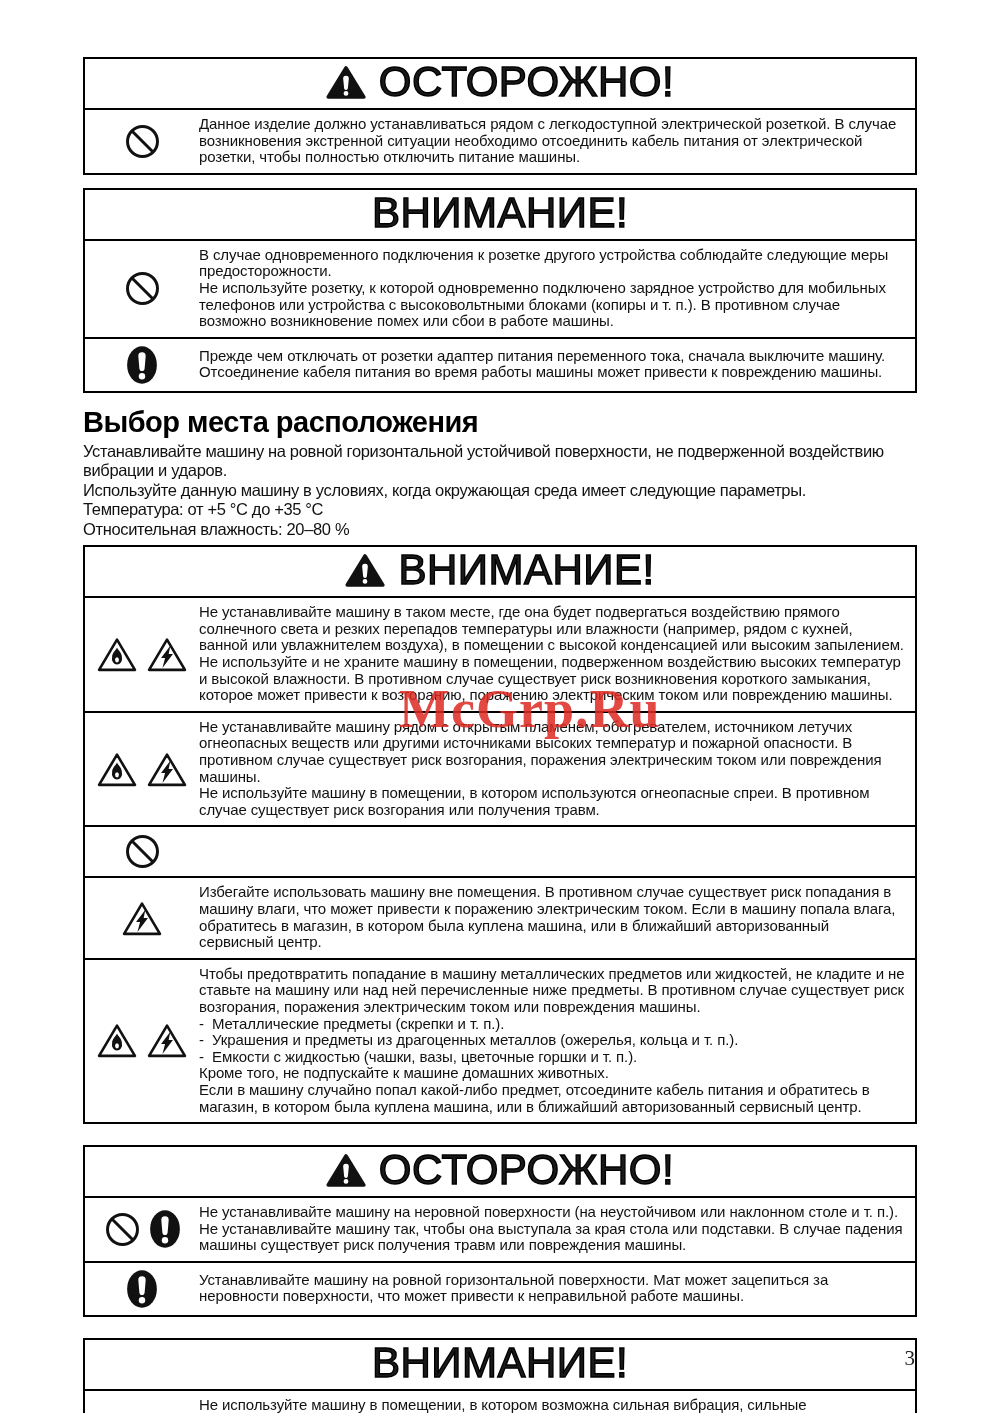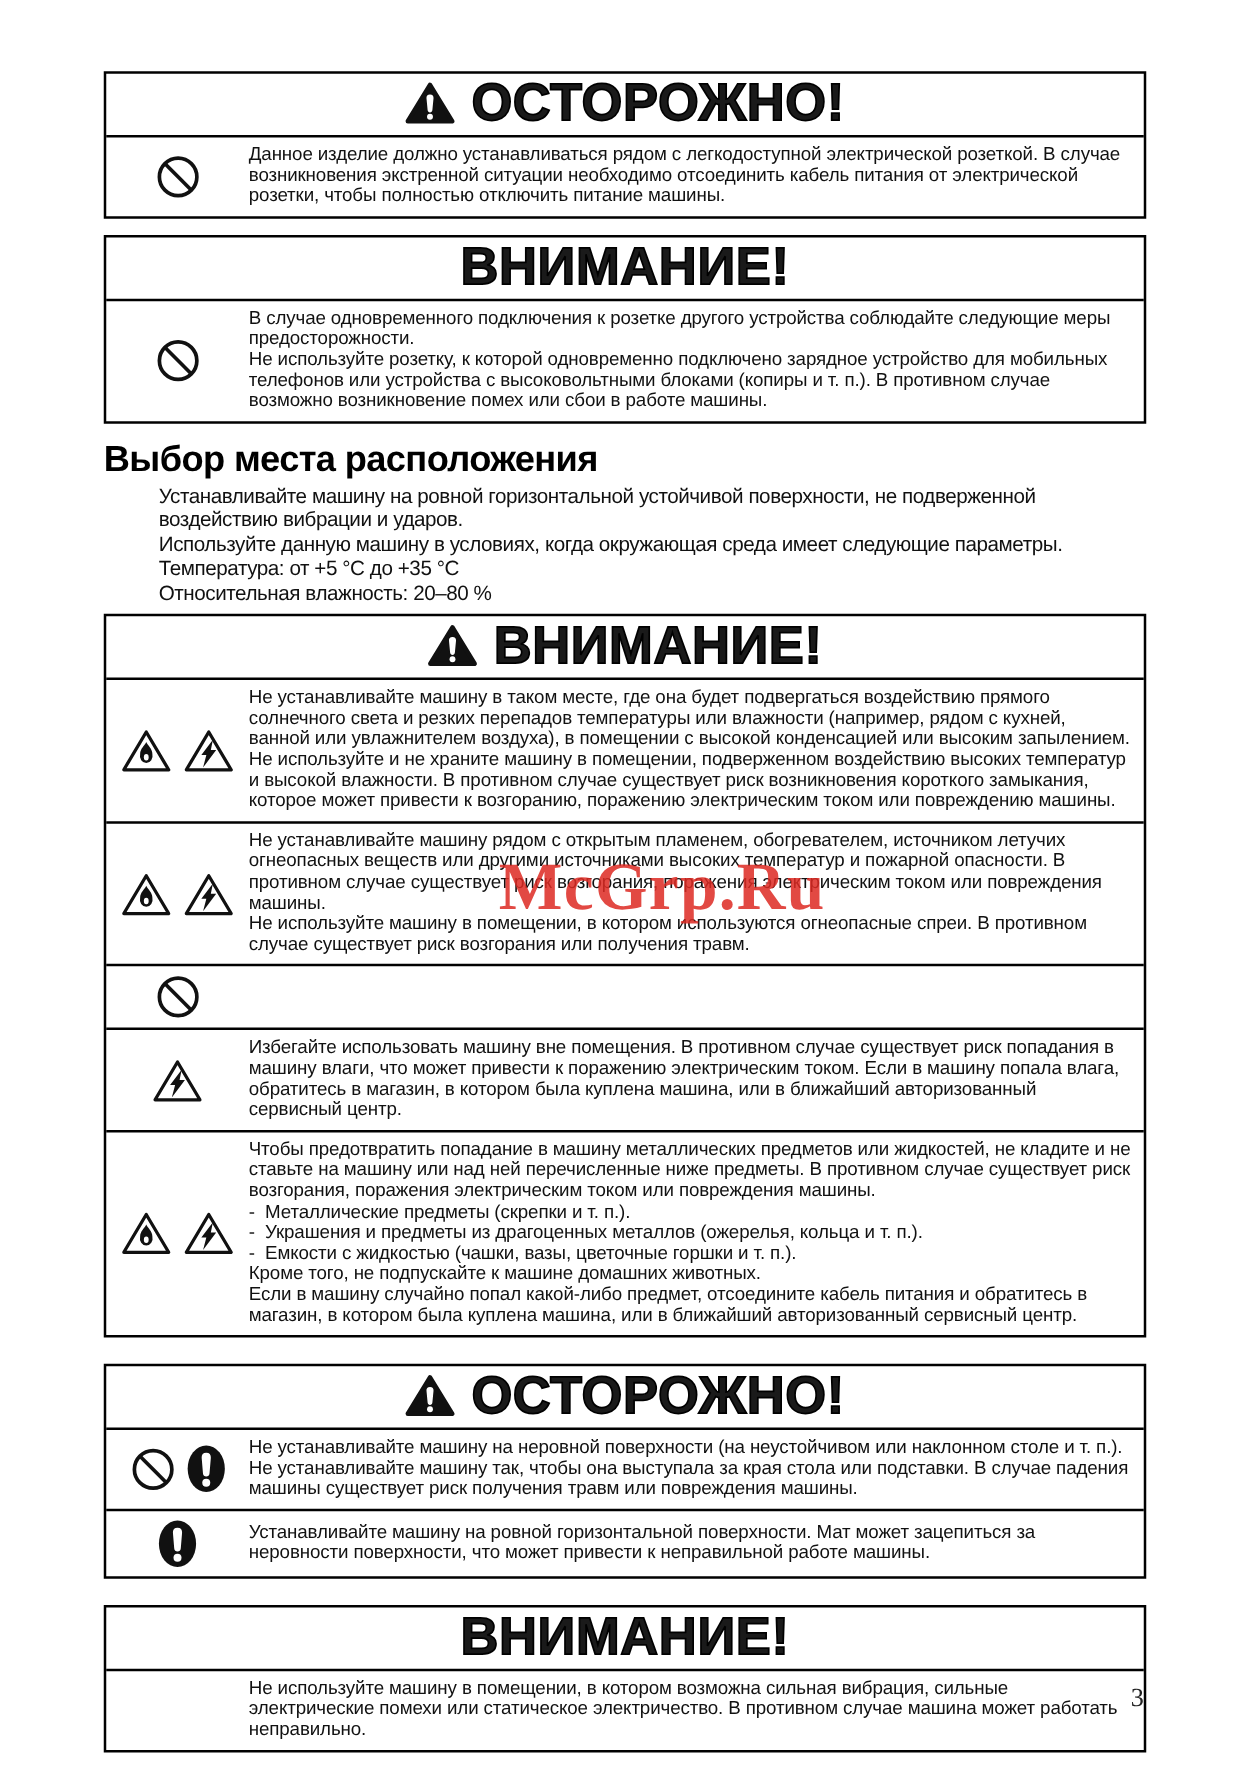--- a/index.html
+++ b/index.html
@@ -17,21 +17,21 @@
     padding:57px 83px 0 83px;
   }
   
   .wbox { border:2px solid #000; background:#fff; }
   .mb13 { margin-bottom:13px; }
   .mb21 { margin-bottom:21px; }
   .wbox-header {
     display:flex; align-items:center; justify-content:center; gap:13px;
     border-bottom:2px solid #000;
     padding:1px 0 4px 0;
-    font-size:42px; font-weight:bold; letter-spacing:0.5px;
+    font-size:42px; font-weight:normal; letter-spacing:0.5px;
     -webkit-text-stroke:1.4px #000;
     line-height:44px;
   }
   .wbox-header .tri-icon { width:40px; height:35px; flex:0 0 auto; }
   .wrow { display:flex; align-items:center; }
   .wrow + .wrow { border-top:2px solid #000; }
   .icon-cell {
     flex:0 0 114px; width:114px;
     display:flex; align-items:center; justify-content:center; gap:8px;
     padding:6px 2px;
@@ -47,21 +47,21 @@
   .i-mand { width:32px; height:40px; }
   .i-tri-s{ width:42px; height:37px; }
   
   .section-heading {
     font-size:29px; font-weight:bold; letter-spacing:-0.5px;
     margin:10px 0 3px 0; color:#000;
   }
   .section-text p {
     font-size:16.5px; line-height:19.5px; letter-spacing:-0.35px; color:#111;
   }
-  .section-text { margin-bottom:6px;margin-left:44px; }
+  .section-text { margin-bottom:6px; }
   
   .watermark {
     position:absolute; left:399px; top:678px;
     font-family:"Liberation Serif", serif;
     font-weight:bold;
     font-size:54px; letter-spacing:1px;
     color:#dd2a23; opacity:0.85;
     pointer-events:none;
     z-index:5;
   }
@@ -129,20 +129,28 @@
     </div>
     <div class="wrow">
       <div class="icon-cell">
         <svg class="i-proh">
             <use href="#sym-prohibition"></use>
           </svg>
       </div>
       <div class="text-cell">В случае одновременного подключения к розетке другого устройства соблюдайте следующие меры предосторожности.
 Не используйте розетку, к которой одновременно подключено зарядное устройство для мобильных телефонов или устройства с высоковольтными блоками (копиры и т. п.). В противном случае возможно возникновение помех или сбои в работе машины.</div>
     </div>
+    <div class="wrow">
+      <div class="icon-cell">
+        <svg class="i-mand">
+            <use href="#sym-mandatory"></use>
+          </svg>
+      </div>
+      <div class="text-cell">Прежде чем отключать от розетки адаптер питания переменного тока, сначала выключите машину. Отсоединение кабеля питания во время работы машины может привести к повреждению машины.</div>
+    </div>
   </section>
 
   <h1 class="section-heading">Выбор места расположения</h1>
   <div class="section-text">
     <p>Устанавливайте машину на ровной горизонтальной устойчивой поверхности, не подверженной воздействию вибрации и ударов.</p>
     <p>Используйте данную машину в условиях, когда окружающая среда имеет следующие параметры.</p>
     <p>Температура: от +5 °C до +35 °C</p>
     <p>Относительная влажность: 20–80 %</p>
   </div>
 

